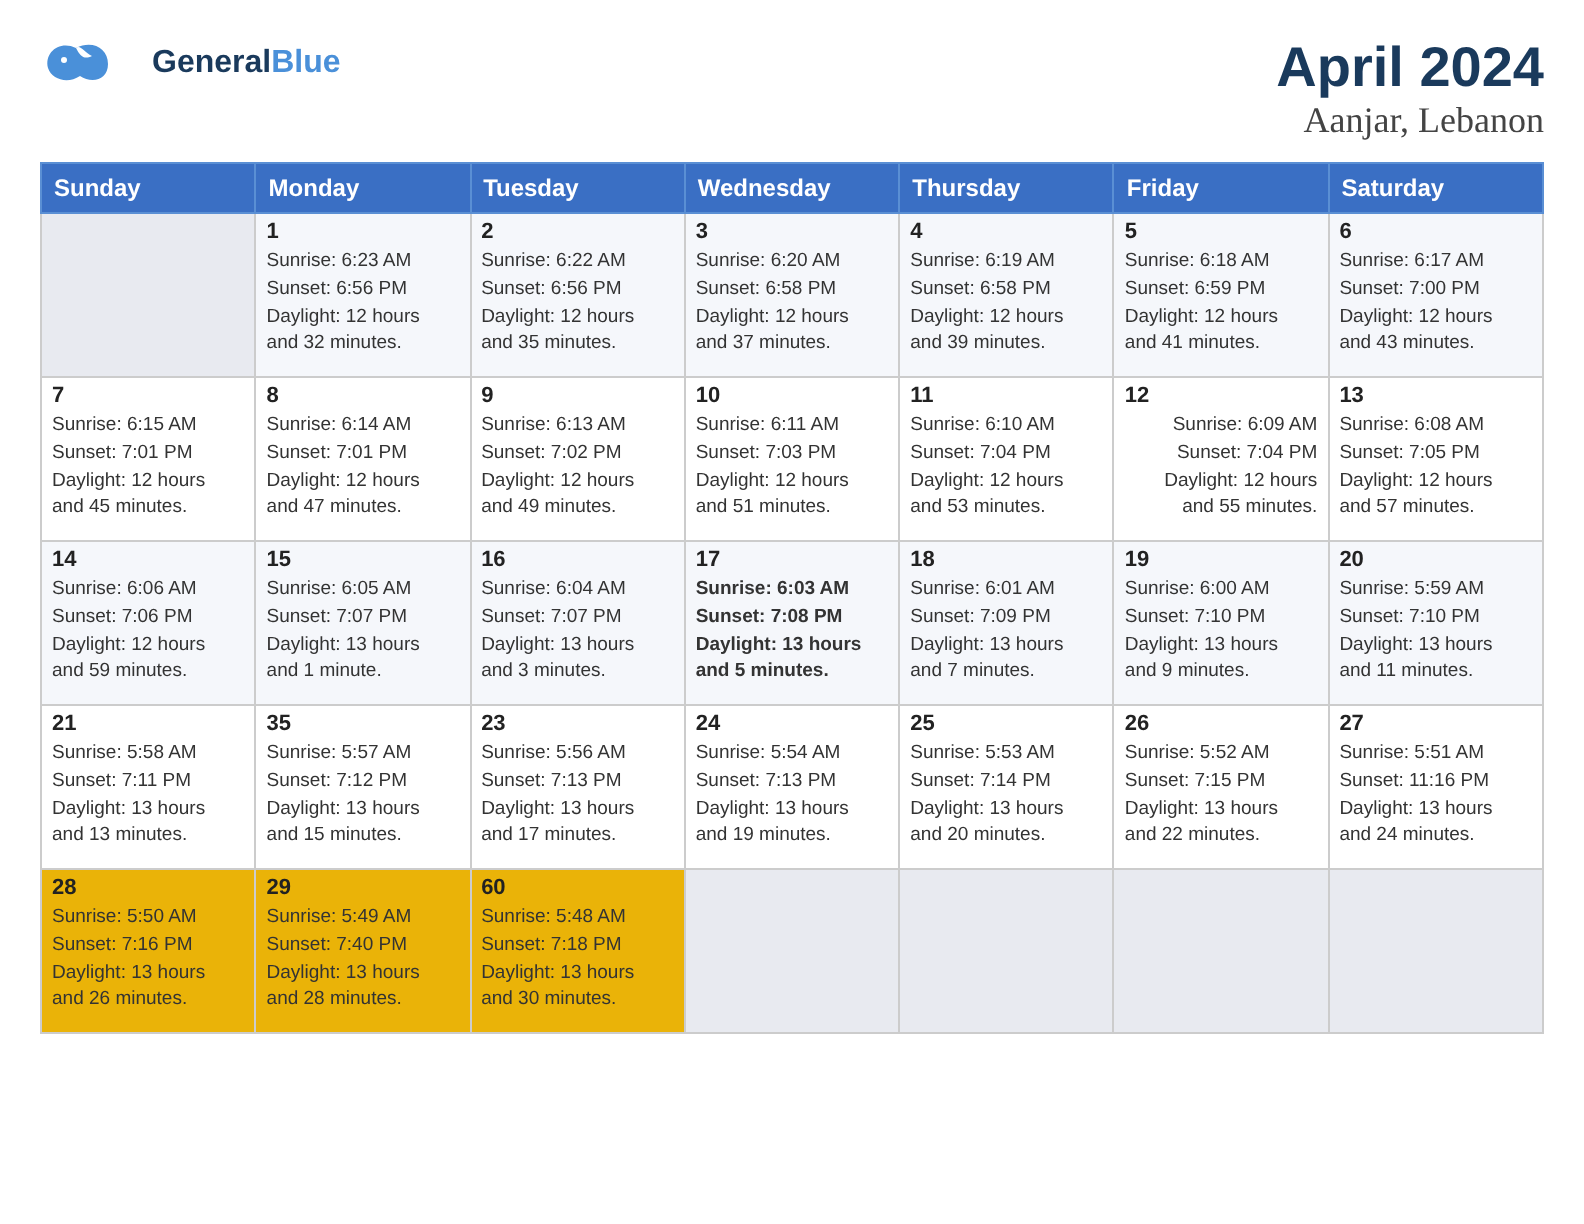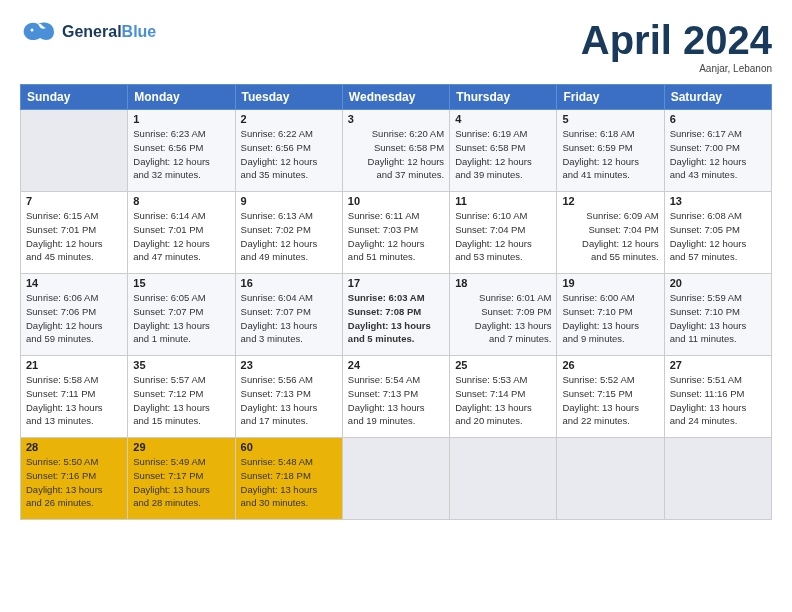--- a/index.html
+++ b/index.html
@@ -16,37 +16,38 @@
     }
     .header-row {
       display: flex;
       justify-content: space-between;
       align-items: flex-start;
       margin-bottom: 10px;
     }
     .logo {
       display: flex;
       align-items: center;
-      gap: 6px;
+      gap: 20px;
     }
     .logo-bird {
       width: 36px;
       height: 28px;
     }
     .title-block {
       text-align: right;
     }
     .month-title {
-      font-size: 40px;
+      font-size: 28px;
       font-weight: bold;
       color: #1a3a5c;
     }
     .location {
-      font-size: 10px;
+      font-size: 18px;
       color: #444;
+      font-family: Liberation Serif, serif;
     }
     table {
       width: 100%;
       border-collapse: collapse;
       padding-left: 40px;
     }
     thead th {
       background-color: #3a6fc4;
       color: #fff;
       font-size: 12px;
@@ -130,21 +131,21 @@
           </td>
           <td>
             <span class="day-number">2</span>
             <div class="day-info" style="white-space: pre-line;">Sunrise: 6:22 AM
 Sunset: 6:56 PM
 Daylight: 12 hours
 and 35 minutes.</div>
           </td>
           <td>
             <span class="day-number">3</span>
-            <div class="day-info" style="white-space: pre-line; text-align: right;">Sunrise: 6:20 AM
+            <div class="day-info" style="white-space: pre-line;">Sunrise: 6:20 AM
 Sunset: 6:58 PM
 Daylight: 12 hours
 and 37 minutes.</div>
           </td>
           <td>
             <span class="day-number">4</span>
             <div class="day-info" style="white-space: pre-line;">Sunrise: 6:19 AM
 Sunset: 6:58 PM
 Daylight: 12 hours
 and 39 minutes.</div>
@@ -239,21 +240,21 @@
           </td>
           <td>
             <span class="day-number">17</span>
             <div class="day-info" style="white-space: pre-line; font-weight: bold;">Sunrise: 6:03 AM
 Sunset: 7:08 PM
 Daylight: 13 hours
 and 5 minutes.</div>
           </td>
           <td>
             <span class="day-number">18</span>
-            <div class="day-info" style="white-space: pre-line; text-align: right;">Sunrise: 6:01 AM
+            <div class="day-info" style="white-space: pre-line;">Sunrise: 6:01 AM
 Sunset: 7:09 PM
 Daylight: 13 hours
 and 7 minutes.</div>
           </td>
           <td>
             <span class="day-number">19</span>
             <div class="day-info" style="white-space: pre-line;">Sunrise: 6:00 AM
 Sunset: 7:10 PM
 Daylight: 13 hours
 and 9 minutes.</div>
@@ -321,21 +322,21 @@
           <td>
             <span class="day-number">28</span>
             <div class="day-info" style="white-space: pre-line;">Sunrise: 5:50 AM
 Sunset: 7:16 PM
 Daylight: 13 hours
 and 26 minutes.</div>
           </td>
           <td>
             <span class="day-number">29</span>
             <div class="day-info" style="white-space: pre-line;">Sunrise: 5:49 AM
-Sunset: 7:17 PM
+Sunset: 7:40 PM
 Daylight: 13 hours
 and 28 minutes.</div>
           </td>
           <td>
             <span class="day-number">60</span>
             <div class="day-info" style="white-space: pre-line;">Sunrise: 5:48 AM
 Sunset: 7:18 PM
 Daylight: 13 hours
 and 30 minutes.</div>
           </td>

